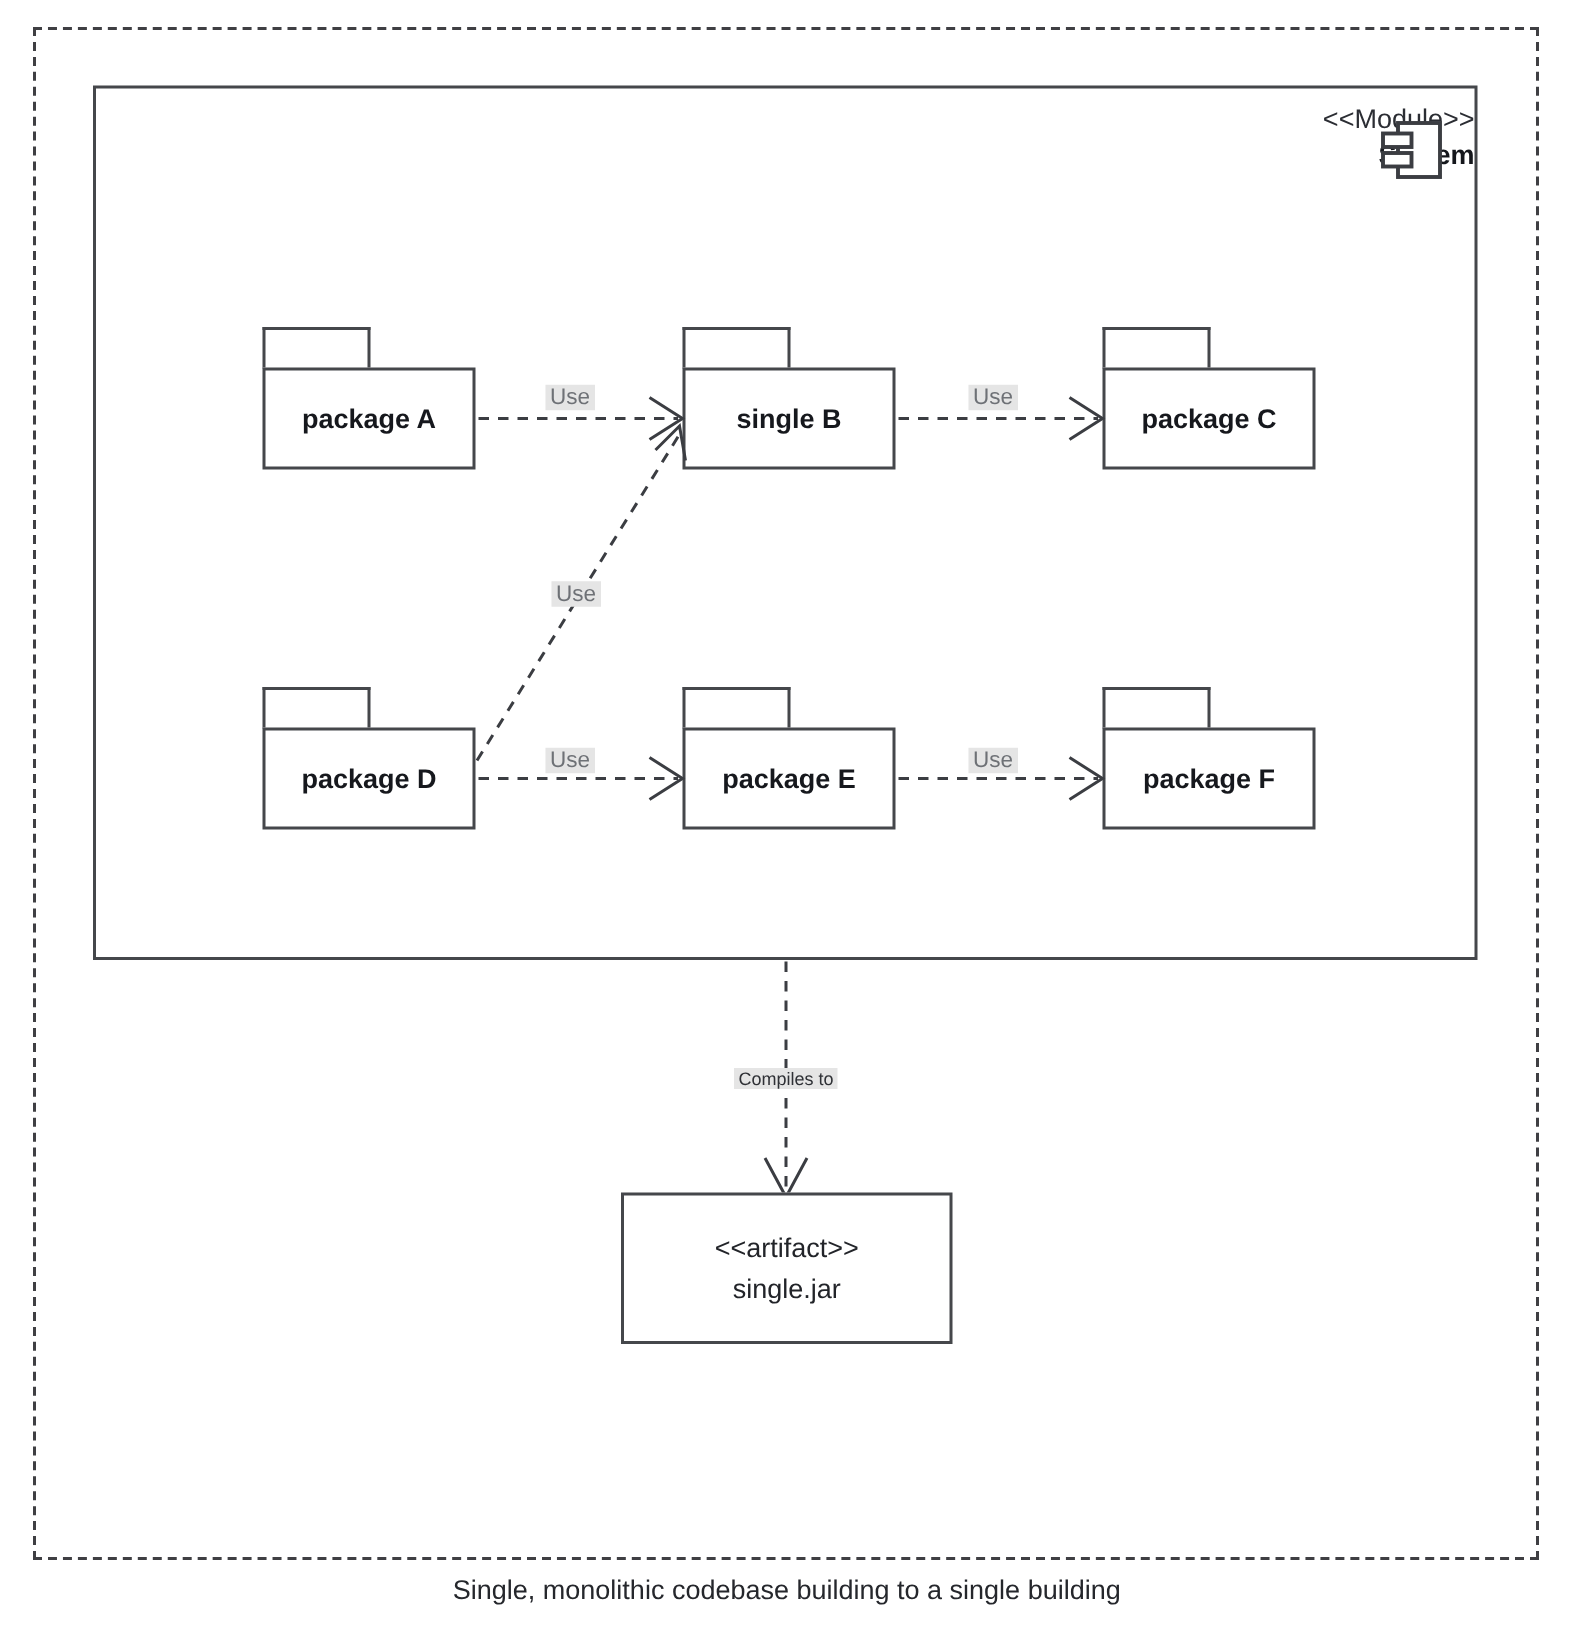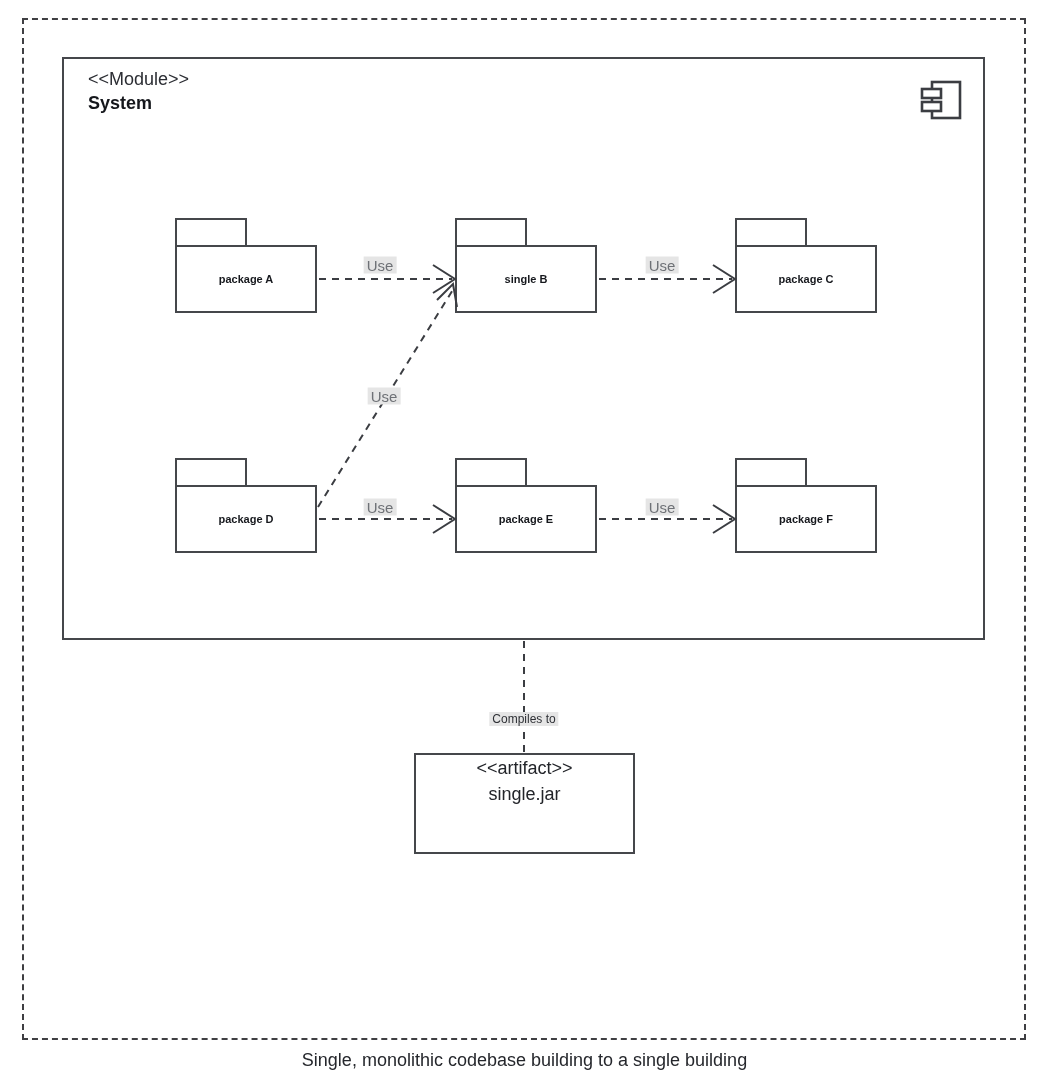--- a/index.html
+++ b/index.html
@@ -42,24 +42,23 @@
     border: 2px solid #45474b;
     box-sizing: border-box;
     background: #ffffff;
   }
 
   .module-header {
     position: absolute;
     left: 0;
     top: 8px;
     width: 100%;
-    text-align: left;
+    text-align: right;
     line-height: 1.35;
     color: #22242a;
-    padding-left: 24px;
   }
   .module-stereotype {
     font-size: 18px;
     font-weight: 400;
     color: #2b2d33;
   }
   .module-name {
     font-size: 18px;
     font-weight: bold;
     color: #15171c;
@@ -98,21 +97,21 @@
     width: 142px;
     height: 68px;
     border: 2px solid #45474b;
     box-sizing: border-box;
     background: #ffffff;
     display: flex;
     align-items: center;
     justify-content: center;
   }
   .package .pkg-label {
-    font-size: 11px;
+    font-size: 18px;
     font-weight: bold;
     color: #16181d;
     white-space: nowrap;
   }
 
   
   #pkg-a { left: 175px; top: 218px; }
   #pkg-b { left: 455px; top: 218px; }
   #pkg-c { left: 735px; top: 218px; }
   #pkg-d { left: 175px; top: 458px; }
@@ -161,29 +160,30 @@
   #label-bc { left: 662px; top: 265px; }
   #label-de { left: 380px; top: 507px; }
   #label-ef { left: 662px; top: 507px; }
   #label-db { left: 384px; top: 396px; }
   #label-compiles { left: 524px; top: 719px; }
 
   
   .artifact-box {
     position: absolute;
     left: 414px;
-    top: 753px;
+    top: 795px;
     width: 221px;
     height: 101px;
     border: 2px solid #45474b;
     box-sizing: border-box;
     background: #ffffff;
     display: flex;
     flex-direction: column;
     align-items: center;
+    justify-content: center;
     line-height: 1.45;
   }
   .artifact-stereotype,
   .artifact-name {
     font-size: 18px;
     font-weight: 400;
     color: #222429;
   }
 
   

